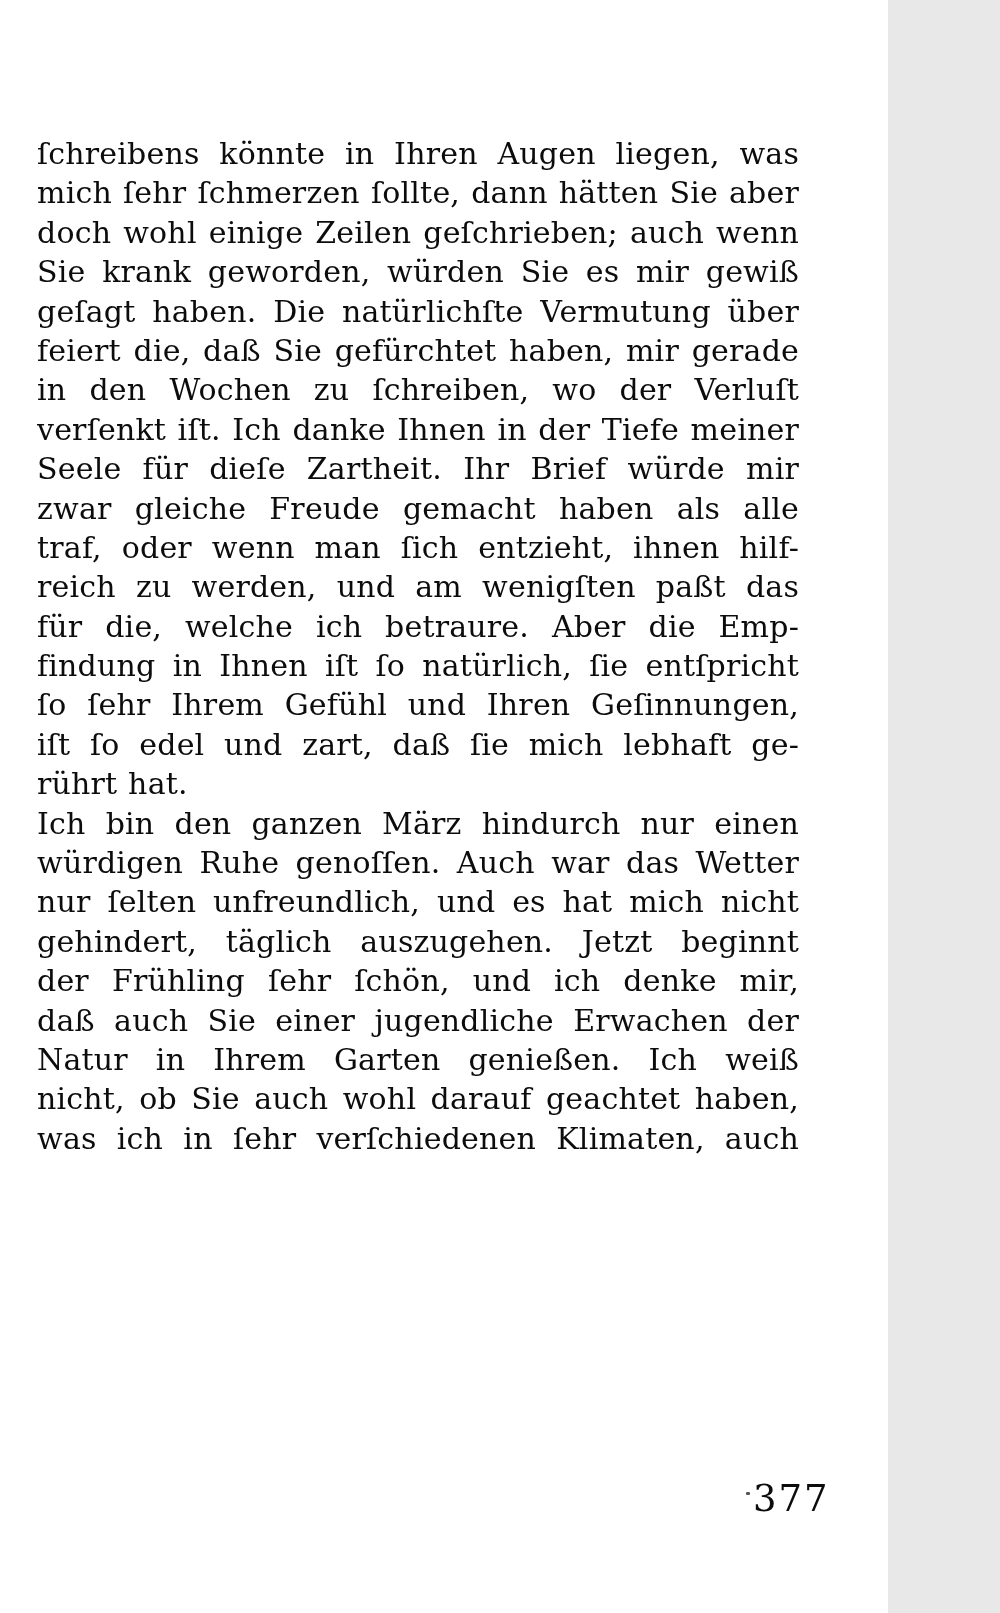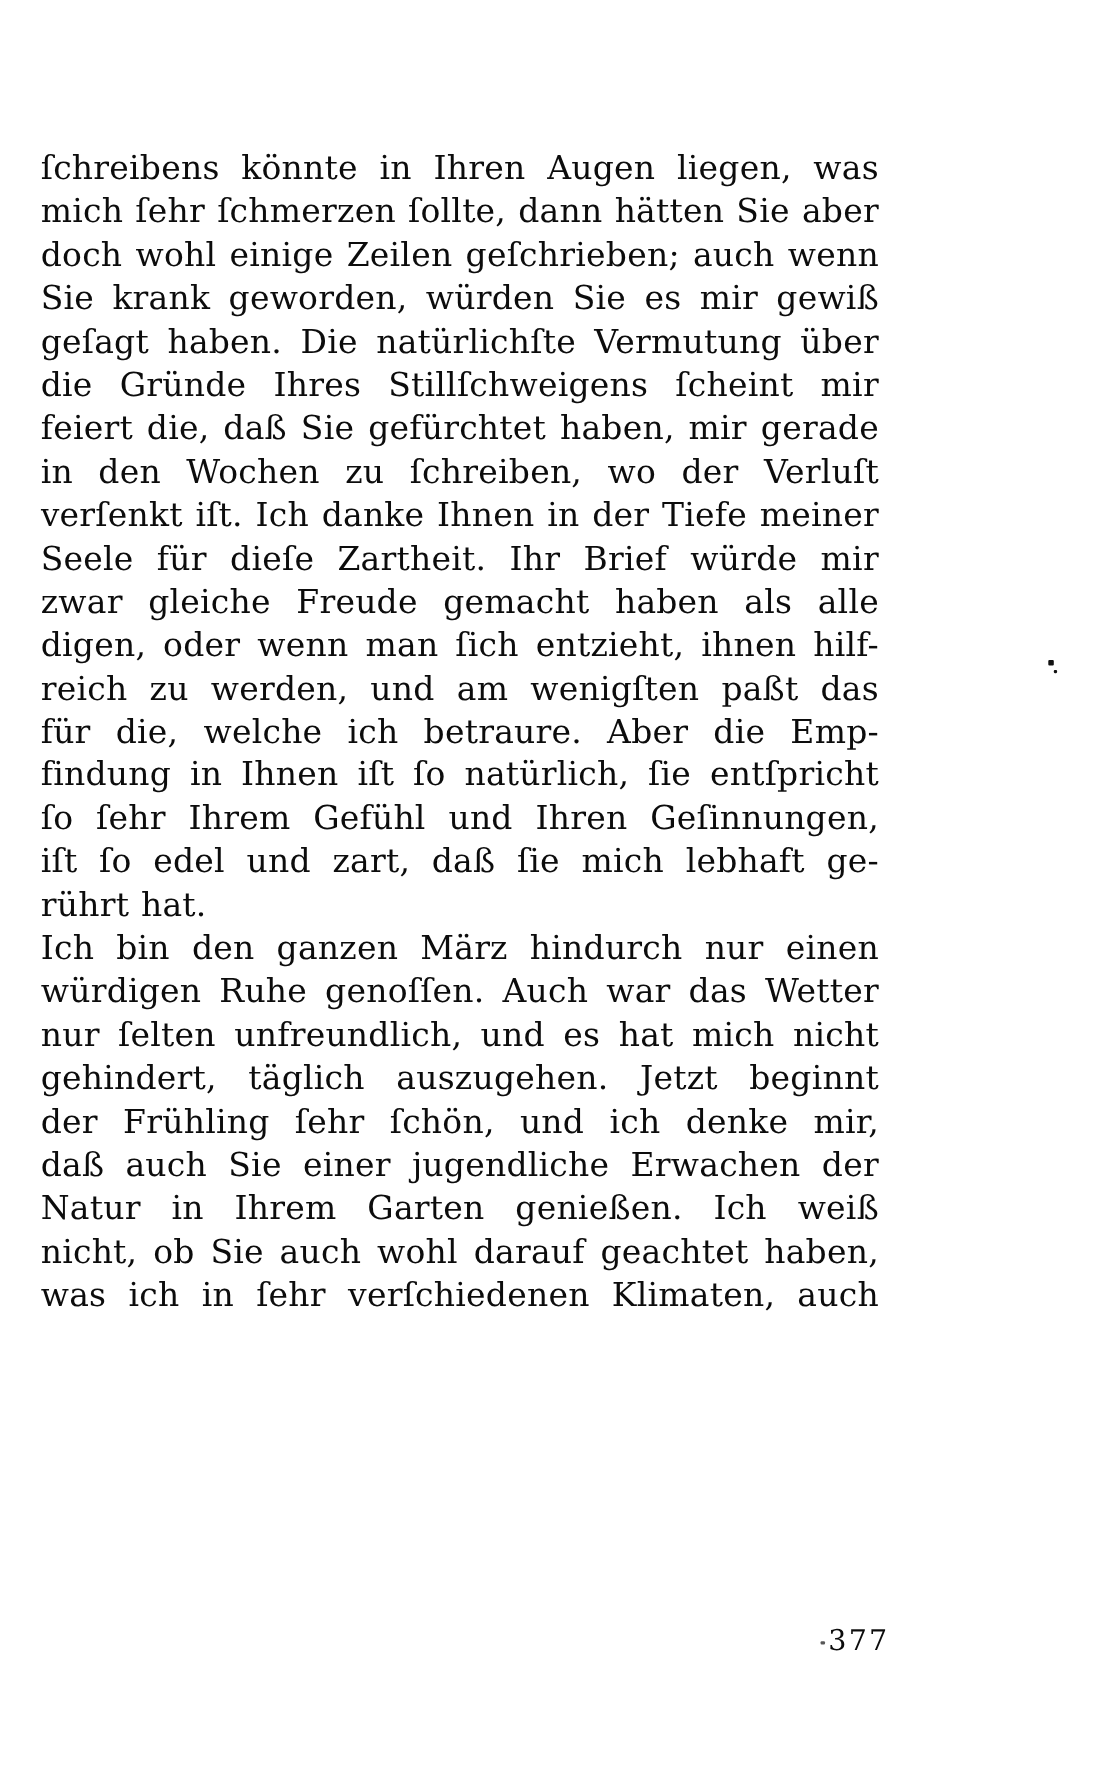--- a/index.html
+++ b/index.html
@@ -1,18 +1,18 @@
 <!DOCTYPE html>
 <html><head>
 <meta charset="utf-8">
 <style>
   html, body { margin: 0; padding: 0; background: #e8e8e8; }
   .page {
     position: relative;
-    width: 1000px;
+    width: 888px;
     height: 1613px;
     background: #ffffff;
     font-family: "DejaVu Serif", "Liberation Serif", serif;
     color: #0c0c0c;
     overflow: hidden;
   }
   .text-block {
     position: absolute;
     left: 37px;
     top: 134px;
@@ -29,21 +29,21 @@
     word-spacing: 1px;
   }
   .line.par-end {
     text-align: center;
     text-align-last: left;
   }
   .page-number {
     position: absolute;
     left: 753px;
     top: 1477px;
-    font-size: 26px;
+    font-size: 37px;
     letter-spacing: 2px;
     color: #0c0c0c;
   }
   .speck {
     position: absolute;
     background: #111;
     border-radius: 1px;
   }
   .speck-a { left: 953px; top: 600px; width: 5px; height: 5px; }
   .speck-b { left: 958px; top: 609px; width: 3px; height: 3px; }
@@ -52,27 +52,26 @@
 </head>
 <body>
 
 <div class="page">
   <div class="text-block">
     <div class="line">ſchreibens könnte in Ihren Augen liegen, was</div>
     <div class="line">mich ſehr ſchmerzen ſollte, dann hätten Sie aber</div>
     <div class="line">doch wohl einige Zeilen geſchrieben; auch wenn</div>
     <div class="line">Sie krank geworden, würden Sie es mir gewiß</div>
     <div class="line">geſagt haben. Die natürlichſte Vermutung über</div>
-    <div class="line">die Gründe Ihres Stillſchweigens ſcheint mir</div>
     <div class="line">feiert die, daß Sie gefürchtet haben, mir gerade</div>
     <div class="line">in den Wochen zu ſchreiben, wo der Verluſt</div>
     <div class="line">verſenkt iſt. Ich danke Ihnen in der Tiefe meiner</div>
     <div class="line">Seele für dieſe Zartheit. Ihr Brief würde mir</div>
     <div class="line">zwar gleiche Freude gemacht haben als alle</div>
-    <div class="line">digen, oder wenn man ſich entzieht, ihnen hilf-</div>
+    <div class="line">traf, oder wenn man ſich entzieht, ihnen hilf-</div>
     <div class="line">reich zu werden, und am wenigſten paßt das</div>
     <div class="line">für die, welche ich betraure. Aber die Emp-</div>
     <div class="line">findung in Ihnen iſt ſo natürlich, ſie entſpricht</div>
     <div class="line">ſo ſehr Ihrem Gefühl und Ihren Geſinnungen,</div>
     <div class="line">iſt ſo edel und zart, daß ſie mich lebhaft ge-</div>
     <div class="line par-end">rührt hat.</div>
     <div class="line">Ich bin den ganzen März hindurch nur einen Tag</div>
     <div class="line">würdigen Ruhe genoſſen. Auch war das Wetter</div>
     <div class="line">nur ſelten unfreundlich, und es hat mich nicht</div>
     <div class="line">gehindert, täglich auszugehen. Jetzt beginnt</div>

